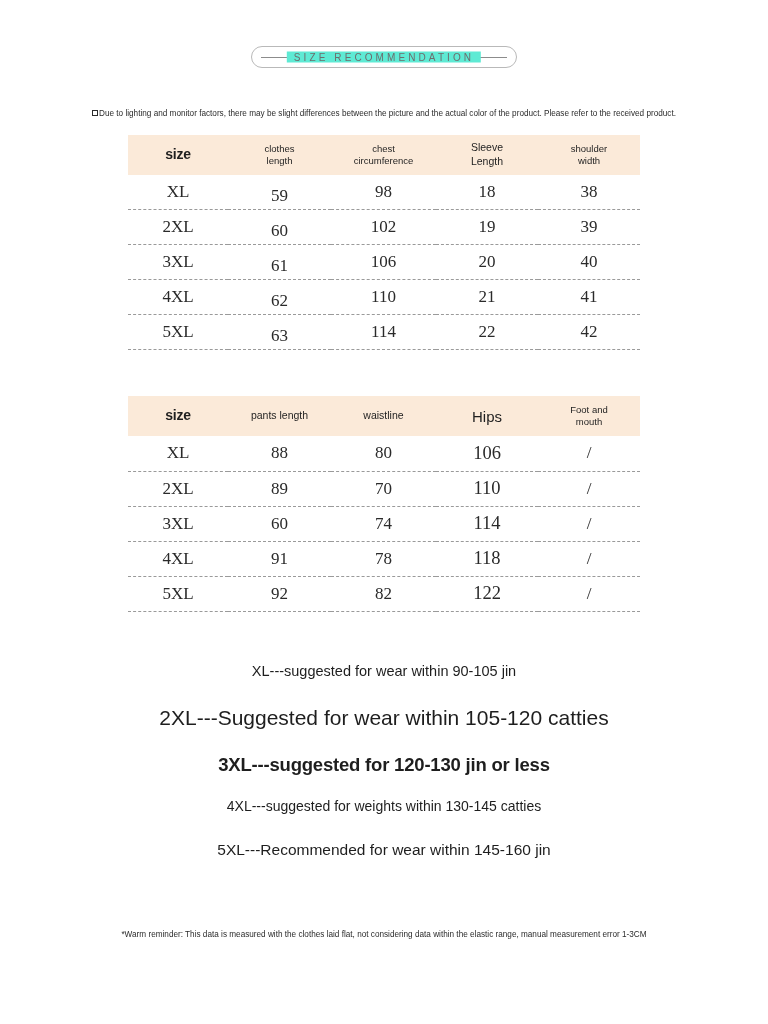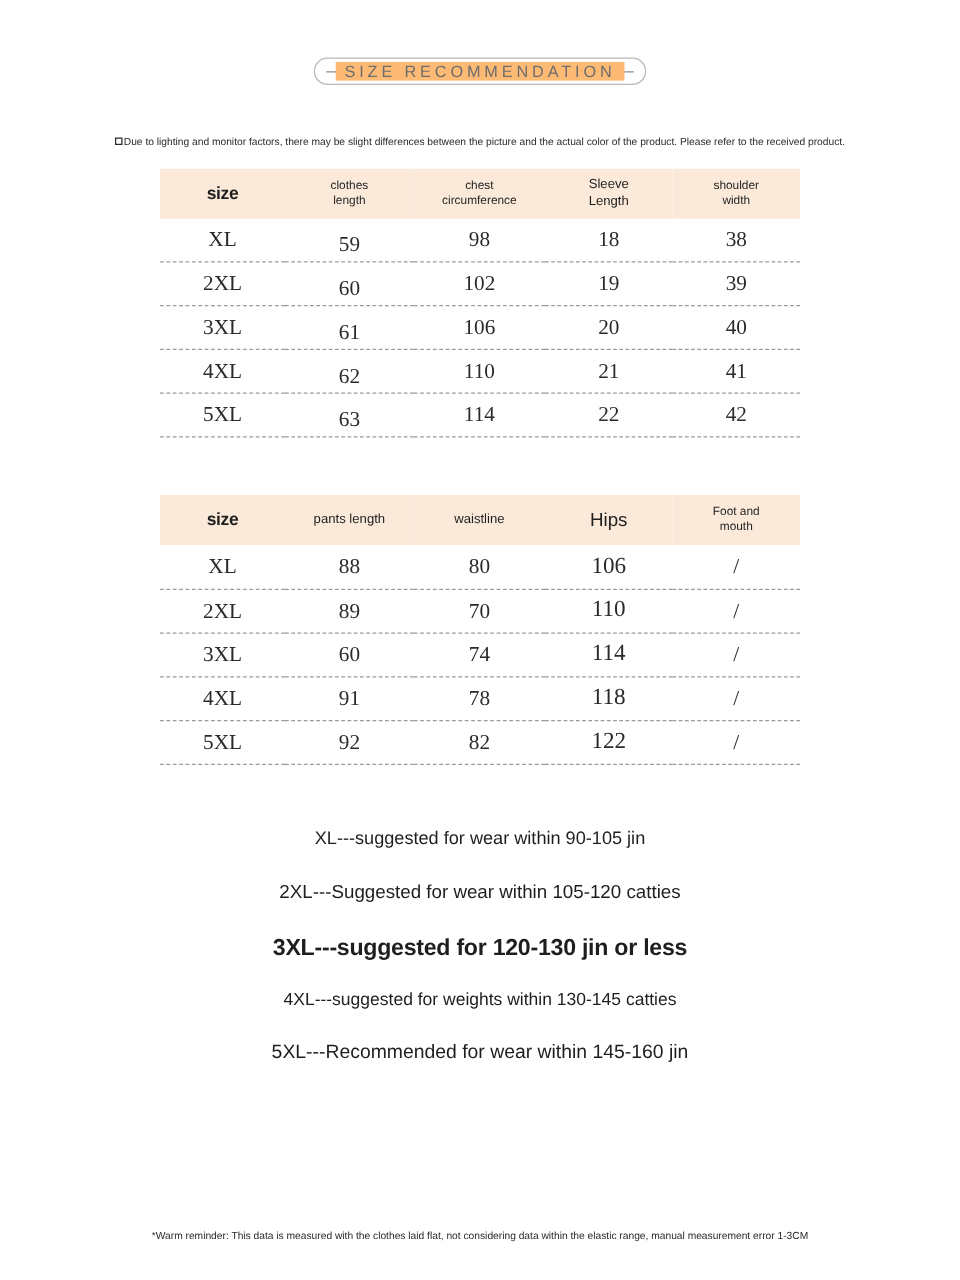--- a/index.html
+++ b/index.html
@@ -52,23 +52,23 @@
     right: 10px;
     height: 1px;
     background: #8c8c8c;
   }
 
   .pill-text {
     position: absolute;
     top: 50%;
     left: 50%;
     transform: translate(-50%, -50%);
-    background: #fdba74;
+    background: #5eead4;
     padding: 0 7px;
-    font-size: 13px;
+    font-size: 10px;
     letter-spacing: 3.1px;
     color: #6d6d6d;
     white-space: nowrap;
   }
 
   
   .disclaimer {
     margin-top: 41px;
     text-align: center;
     font-size: 8.2px;
@@ -160,31 +160,31 @@
     text-align: center;
   }
 
   .rec-line {
     color: #1e1e1e;
     line-height: 1.25;
     white-space: nowrap;
   }
 
   .rec-xl   { font-size: 14.5px; margin-bottom: 25px; }
-  .rec-2xl  { font-size: 15px; margin-bottom: 22px; }
+  .rec-2xl  { font-size: 21px; margin-bottom: 22px; }
   .rec-3xl  { font-size: 18.5px; font-weight: bold; margin-bottom: 22px; letter-spacing: -0.2px; }
   .rec-4xl  { font-size: 14px; margin-bottom: 24px; }
   .rec-5xl  { font-size: 15.5px; }
 
   
   .footer-note {
     position: absolute;
     left: 0;
     right: 0;
-    top: 984px;
+    top: 930px;
     text-align: center;
     font-size: 8.2px;
     color: #2b2b2b;
     white-space: nowrap;
   }
 </style>
 </head>
 <body>
 
 <div class="page-header">

